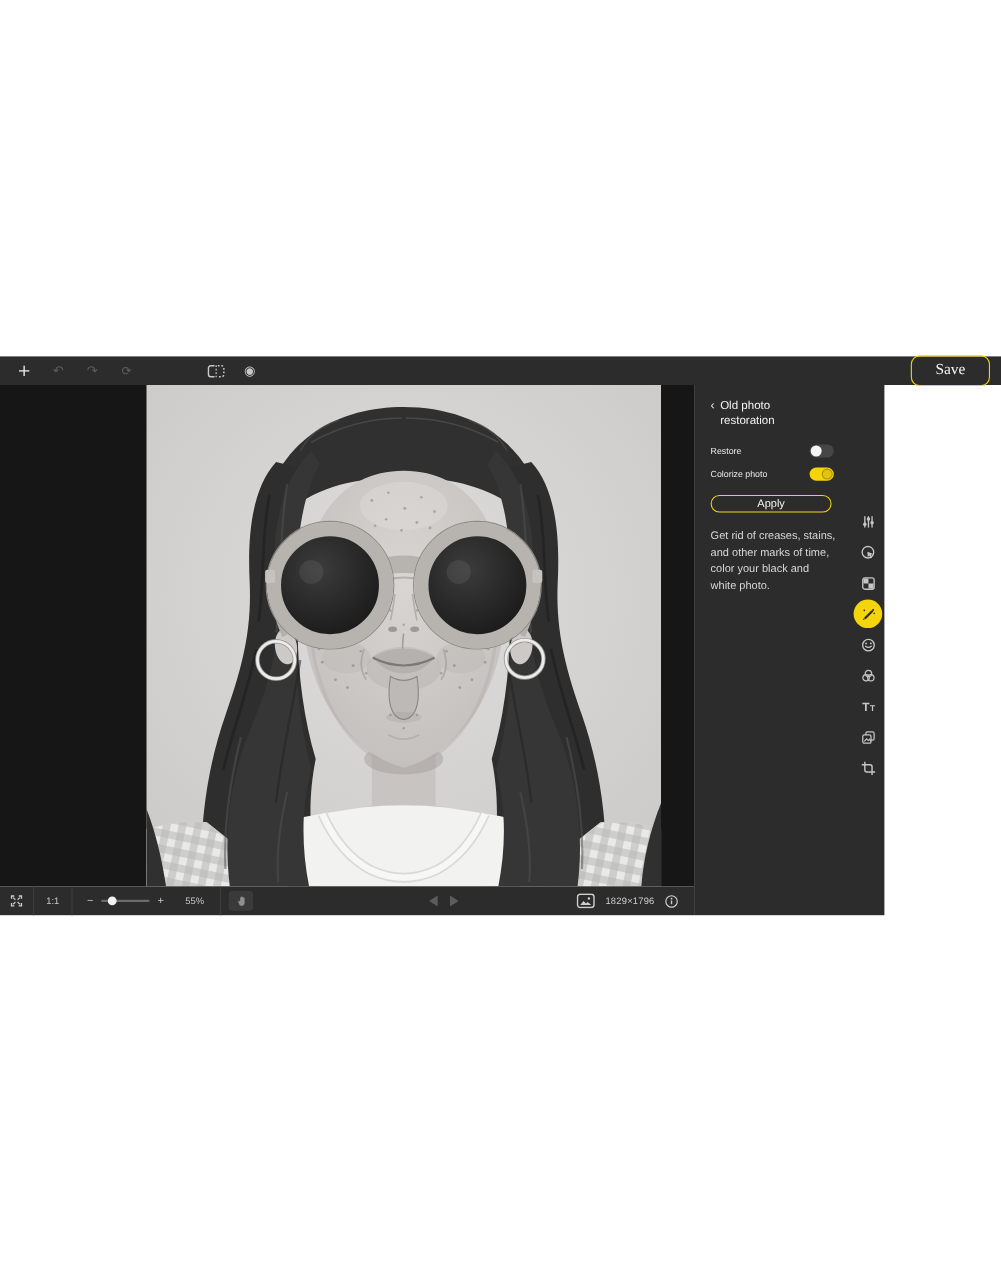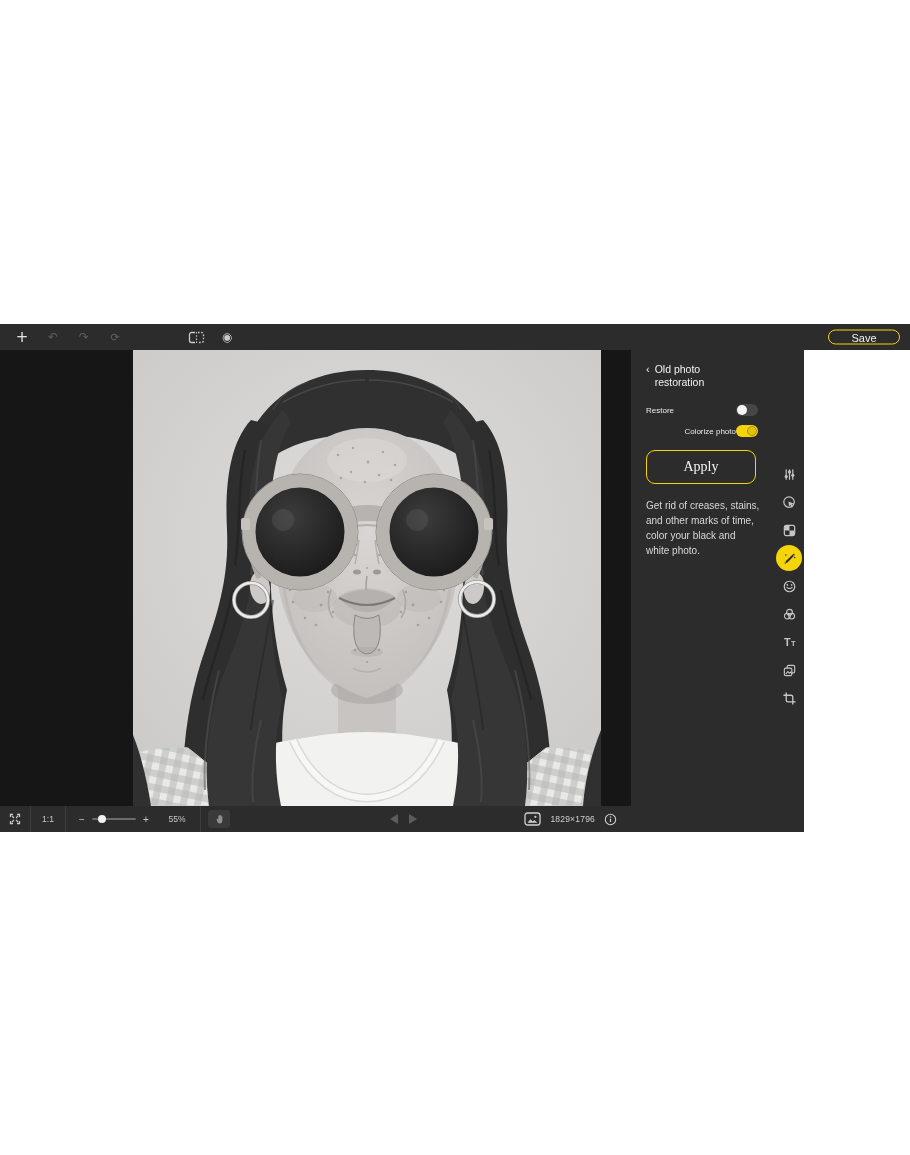--- a/index.html
+++ b/index.html
@@ -11,23 +11,23 @@
   .topbar { flex:0 0 26px; background:var(--bar); display:flex; align-items:center; position:relative; }
   .tb-group { display:flex; align-items:center; gap:13px; padding-left:13px; }
   .tb-btn { width:18px; height:18px; display:flex; align-items:center; justify-content:center; cursor:pointer; }
   .glyph { font-family:"DejaVu Sans",sans-serif; }
   .tb-add { color:#e6e6e6; font-size:15px; line-height:1; }
   .tb-dim { color:#5e5e5e; font-size:12px; line-height:1; }
   .tb-lite { color:#c9c9c9; }
   .tb-compare { margin-left:50px; }
   .eye-glyph { font-size:12px; color:#c9c9c9; line-height:1; }
   .save-btn { position:absolute; right:10px; top:50%; transform:translateY(-50%);
-              width:72px; height:15px; border:1.5px solid var(--accent); border-radius:8px; background:transparent;
-              color:#f2f2f2; font-size:11px; display:flex; align-items:center; justify-content:center; cursor:pointer;
-              font-family:Liberation Sans, sans-serif; }
+              width:72px; height:28px; border:1.5px solid var(--accent); border-radius:8px; background:transparent;
+              color:#f2f2f2; font-size:14px; display:flex; align-items:center; justify-content:center; cursor:pointer;
+              font-family:Liberation Serif, serif; }
 
   
   .bodyrow { display:flex; flex:1; }
   .leftcol { width:631px; display:flex; flex-direction:column; }
   .canvas { height:456px; background:var(--canvas); position:relative; overflow:hidden; }
   .photo { position:absolute; left:133px; top:0; width:468px; height:456px; }
   .photo svg { display:block; filter:blur(.3px); }
 
   
   .statusbar { height:26px; background:var(--bar); display:flex; align-items:center; position:relative;
@@ -48,31 +48,31 @@
   .sb-right { position:absolute; right:14px; top:0; height:100%; display:flex; align-items:center; gap:9px; }
   .dims { color:#cfcfcf; letter-spacing:.2px; }
 
   
   .panel { width:173px; background:var(--bar); position:relative; color:#f2f2f2; }
   .panel-inner { padding:13px 0 0 15px; }
   .panel-header { display:flex; gap:5px; cursor:pointer; }
   .chev { font-size:11px; line-height:1.15; color:#e8e8e8; }
   .panel-title { font-size:10.5px; font-weight:normal; line-height:1.2; width:78px; }
   .toggle-row { width:112px; display:flex; align-items:center; justify-content:space-between; margin-top:16px; }
-  .toggle-row + .toggle-row { margin-top:9px;justify-content:flex-end; }
+  .toggle-row + .toggle-row { margin-top:9px; }
   .tog-label { font-size:8px; color:#eaeaea; }
   .toggle { width:22px; height:12px; border-radius:6px; position:relative; cursor:pointer; }
   .toggle.off { background:#464646; }
   .toggle.on  { background:var(--accent); }
   .knob { position:absolute; top:1px; width:10px; height:10px; border-radius:50%; }
   .toggle.off .knob { left:1px; background:#f5f5f5; }
   .toggle.on  .knob { right:1px; background:#e3c309; border:1px solid #ab9206; }
-  .apply-btn { margin-top:13px; width:110px; height:34px; border:1.5px solid var(--accent); border-radius:9px;
-               background:transparent; color:#f5f5f5; font-size:14px; display:flex; align-items:center; justify-content:center;
-               cursor:pointer; font-family:Liberation Serif, serif; }
+  .apply-btn { margin-top:13px; width:110px; height:16px; border:1.5px solid var(--accent); border-radius:9px;
+               background:transparent; color:#f5f5f5; font-size:10px; display:flex; align-items:center; justify-content:center;
+               cursor:pointer; font-family:Liberation Sans, sans-serif; }
   .panel-desc { margin-top:14px; width:114px; font-size:10px; line-height:1.5; color:#d8d8d8; }
 
   
   .rail { position:absolute; top:111px; right:2px; display:flex; flex-direction:column; gap:2px; }
   .rail-btn { width:26px; height:26px; border-radius:50%; display:flex; align-items:center; justify-content:center;
               color:#c6c6c6; cursor:pointer; }
   .rail-btn.active { background:var(--accent); color:#2b2b2b; }
 </style>
 </head>
 <body>

